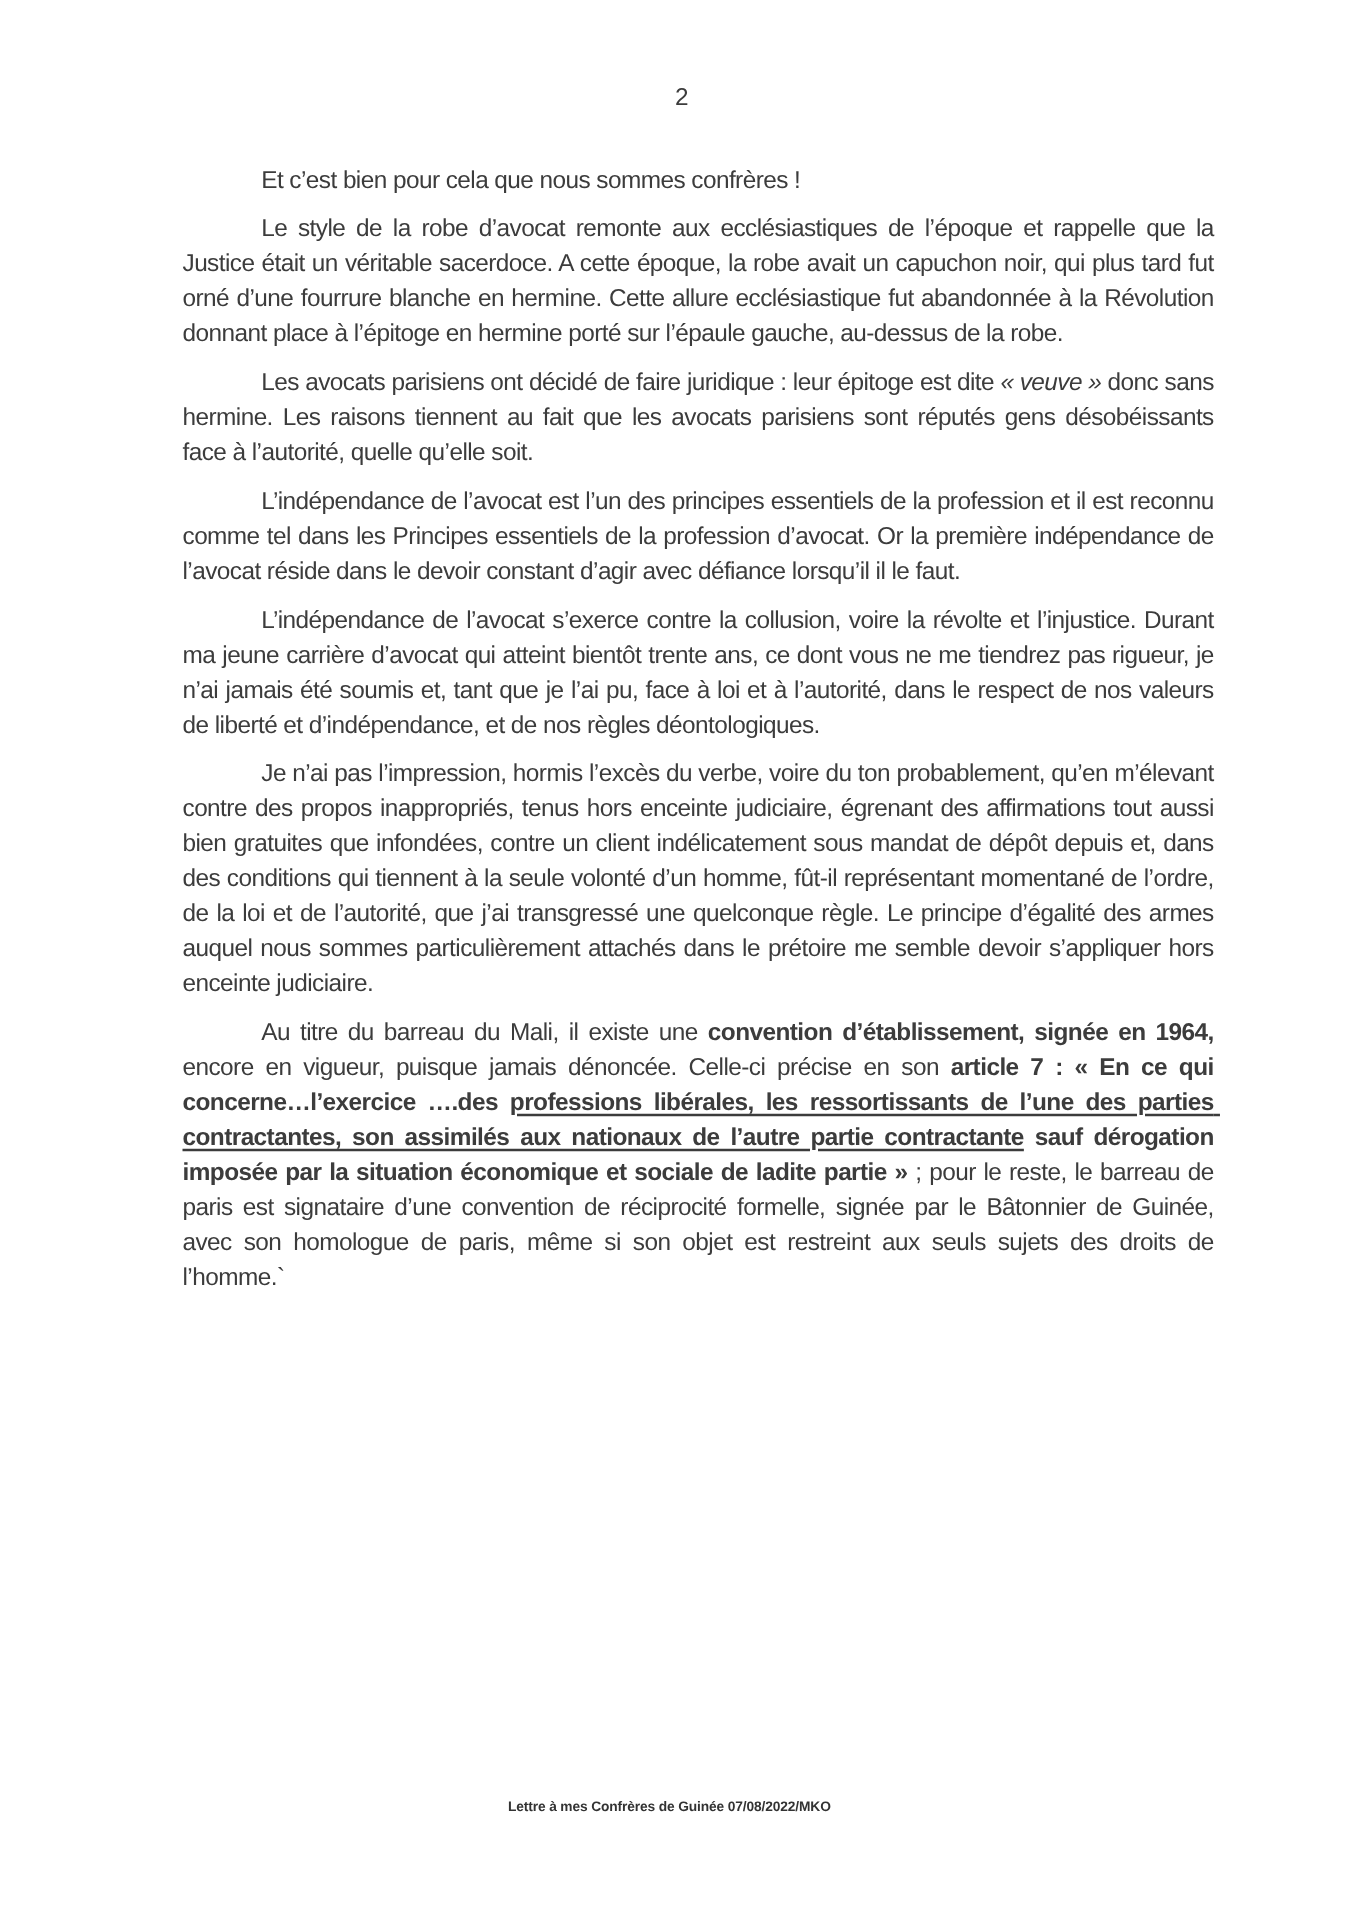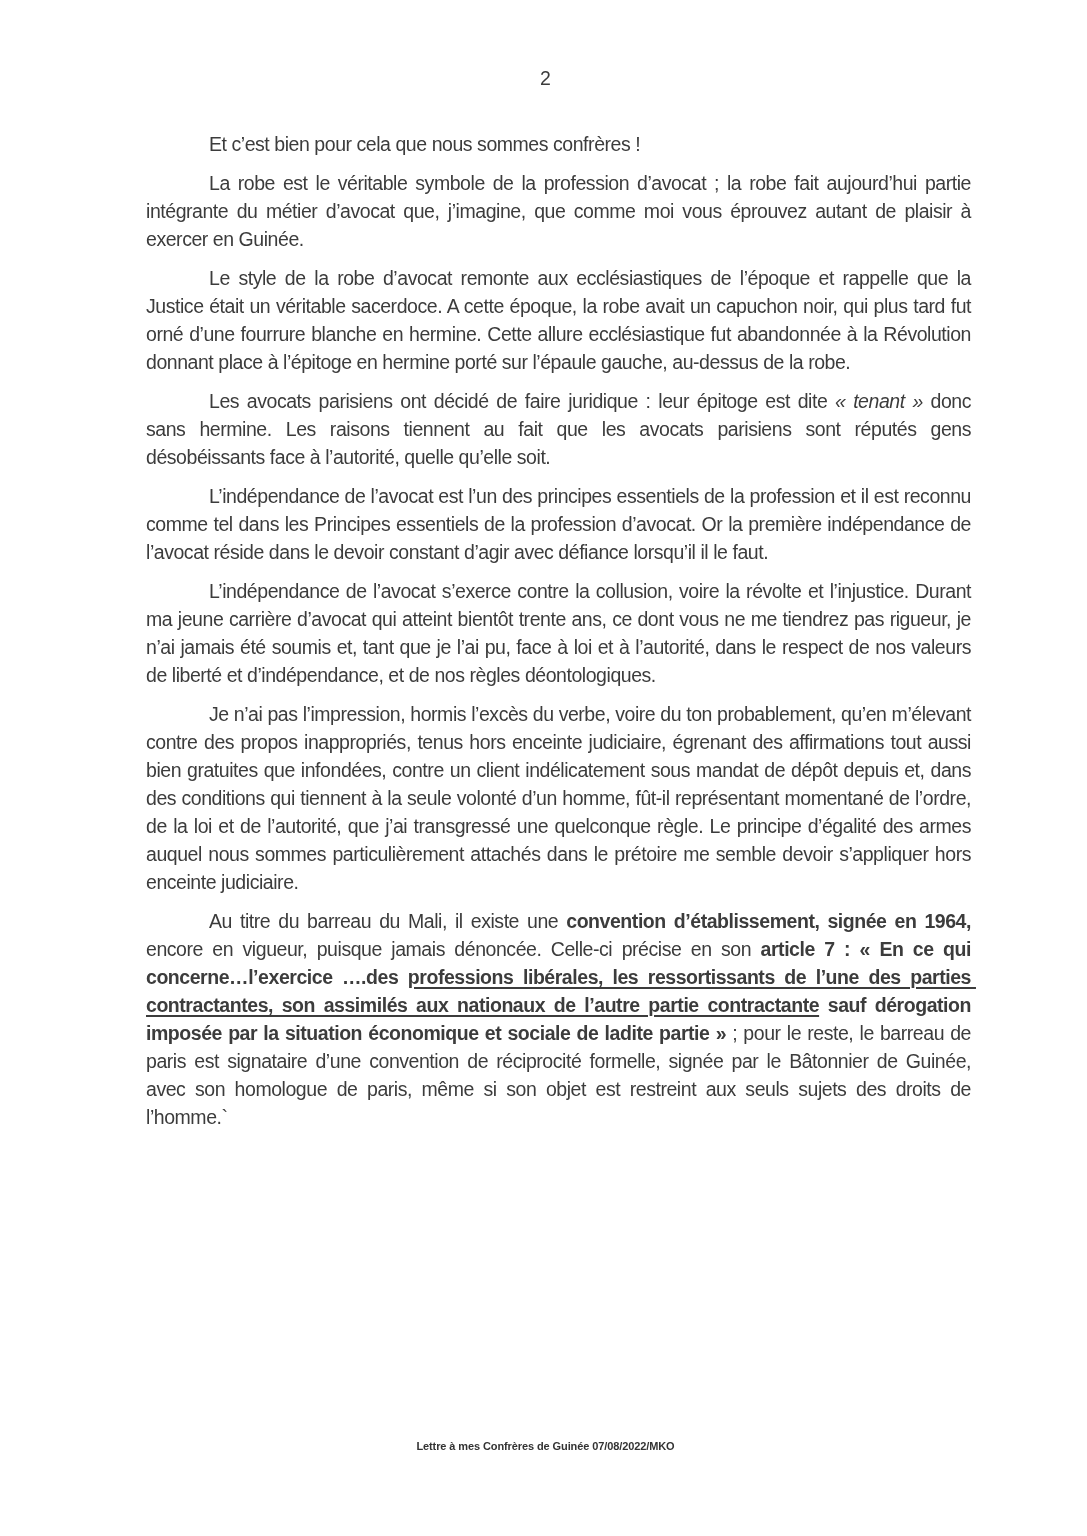--- a/index.html
+++ b/index.html
@@ -44,40 +44,39 @@
   .b { font-weight: bold; }
   .i { font-style: italic; }
   .u {
     text-decoration: underline;
     text-decoration-thickness: 1.5px;
     text-underline-offset: 3px;
   }
   .page-footer {
     position: absolute;
     top: 1440px;
-    left: 133px;
+    left: 123px;
     width: 825px;
     text-align: center;
     font-size: 11px;
     font-weight: bold;
     letter-spacing: -0.1px;
     color: #333333;
   }
 </style>
 </head>
 <body>
 
 <div class="page">
   <div class="page-number">2</div>
 
   <div class="letter-body">
       <p><span>Et c’est bien pour cela que nous sommes confrères !</span></p>
-      <p><span>La robe est le véritable symbole de la profession d’avocat ; la robe fait aujourd’hui partie intégrante du métier d’avocat que, j’imagine, que comme moi vous éprouvez autant de plaisir à exercer en Guinée.</span></p>
       <p><span>Le style de la robe d’avocat remonte aux ecclésiastiques de l’époque et rappelle que la Justice était un véritable sacerdoce. A cette époque, la robe avait un capuchon noir, qui plus tard fut orné d’une fourrure blanche en hermine. Cette allure ecclésiastique fut abandonnée à la Révolution donnant place à l’épitoge en hermine porté sur l’épaule gauche, au-dessus de la robe.</span></p>
-      <p><span>Les avocats parisiens ont décidé de faire juridique : leur épitoge est dite </span><span class="i">« tenant »</span><span> donc sans hermine. Les raisons tiennent au fait que les avocats parisiens sont réputés gens désobéissants face à l’autorité, quelle qu’elle soit.</span></p>
+      <p><span>Les avocats parisiens ont décidé de faire juridique : leur épitoge est dite </span><span class="i">« veuve »</span><span> donc sans hermine. Les raisons tiennent au fait que les avocats parisiens sont réputés gens désobéissants face à l’autorité, quelle qu’elle soit.</span></p>
       <p><span>L’indépendance de l’avocat est l’un des principes essentiels de la profession et il est reconnu comme tel dans les Principes essentiels de la profession d’avocat. Or la première indépendance de l’avocat réside dans le devoir constant d’agir avec défiance lorsqu’il il le faut.</span></p>
       <p><span>L’indépendance de l’avocat s’exerce contre la collusion, voire la révolte et l’injustice. Durant ma jeune carrière d’avocat qui atteint bientôt trente ans, ce dont vous ne me tiendrez pas rigueur, je n’ai jamais été soumis et, tant que je l’ai pu, face à loi et à l’autorité, dans le respect de nos valeurs de liberté et d’indépendance, et de nos règles déontologiques.</span></p>
       <p><span>Je n’ai pas l’impression, hormis l’excès du verbe, voire du ton probablement, qu’en m’élevant contre des propos inappropriés, tenus hors enceinte judiciaire, égrenant des affirmations tout aussi bien gratuites que infondées, contre un client indélicatement sous mandat de dépôt depuis et, dans des conditions qui tiennent à la seule volonté d’un homme, fût-il représentant momentané de l’ordre, de la loi et de l’autorité, que j’ai transgressé une quelconque règle. Le principe d’égalité des armes auquel nous sommes particulièrement attachés dans le prétoire me semble devoir s’appliquer hors enceinte judiciaire.</span></p>
       <p><span>Au titre du barreau du Mali, il existe une </span><span class="b">convention d’établissement, signée en 1964,</span><span> encore en vigueur, puisque jamais dénoncée. Celle-ci précise en son </span><span class="b">article 7 : « En ce qui concerne…l’exercice ….des </span><span class="b u">professions libérales, les ressortissants de l’une des parties contractantes, son assimilés aux nationaux de l’autre partie contractante</span><span class="b"> sauf dérogation imposée par la situation économique et sociale de ladite partie »</span><span> ; pour le reste, le barreau de paris est signataire d’une convention de réciprocité formelle, signée par le Bâtonnier de Guinée, avec son homologue de paris, même si son objet est restreint aux seuls sujets des droits de l’homme.`</span></p>
     </div>
 
   <div class="page-footer">Lettre à mes Confrères de Guinée 07/08/2022/MKO</div>
 </div>
 
 </body></html>

